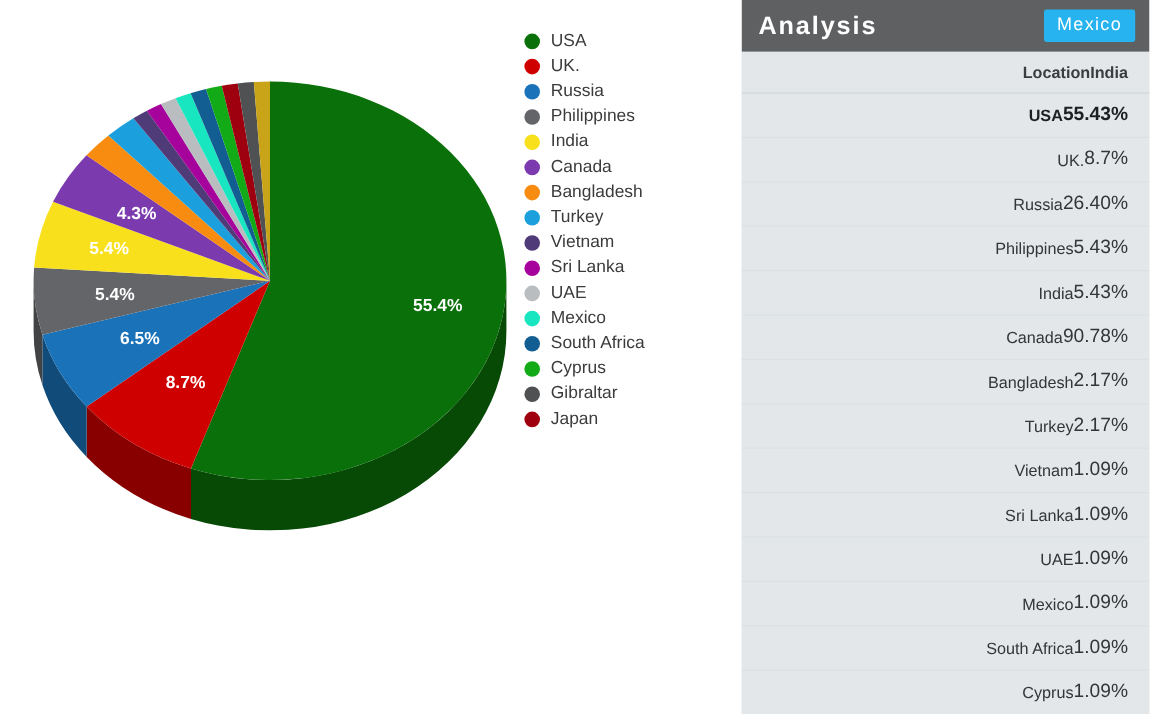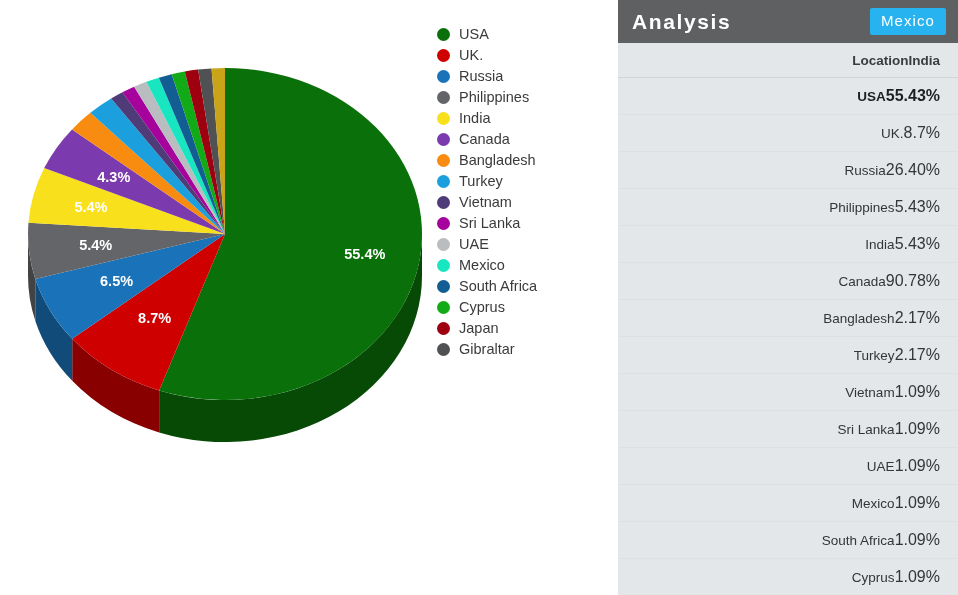--- a/index.html
+++ b/index.html
@@ -235,26 +235,26 @@
         </div>
         <div class="legend-item">
           <span class="legend-swatch" style="background: rgb(18, 93, 145);"></span>
           <span class="legend-label">South Africa</span>
         </div>
         <div class="legend-item">
           <span class="legend-swatch" style="background: rgb(18, 170, 22);"></span>
           <span class="legend-label">Cyprus</span>
         </div>
         <div class="legend-item">
+          <span class="legend-swatch" style="background: rgb(79, 81, 83);"></span>
+          <span class="legend-label">Gibraltar</span>
+        </div>
+        <div class="legend-item">
           <span class="legend-swatch" style="background: rgb(159, 0, 16);"></span>
           <span class="legend-label">Japan</span>
-        </div>
-        <div class="legend-item">
-          <span class="legend-swatch" style="background: rgb(79, 81, 83);"></span>
-          <span class="legend-label">Gibraltar</span>
         </div>
       </div>
   </div>
 
   <div class="panel">
     <div class="panel-header">
       <span class="panel-title">Analysis</span>
       <button class="export-btn">Mexico</button>
     </div>
 

